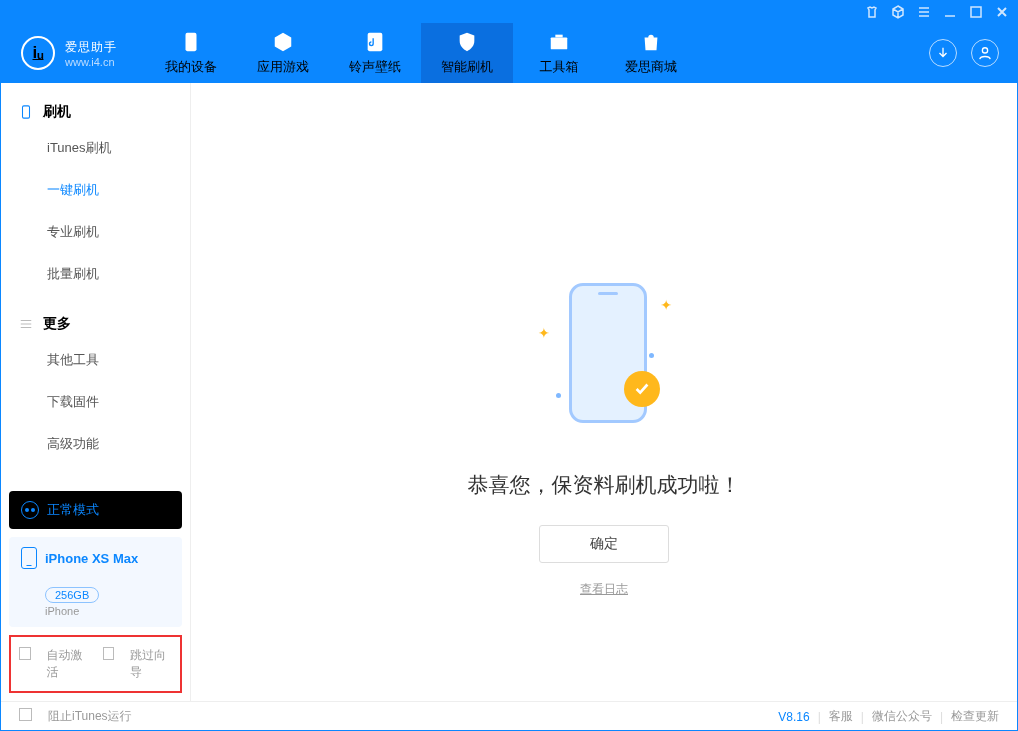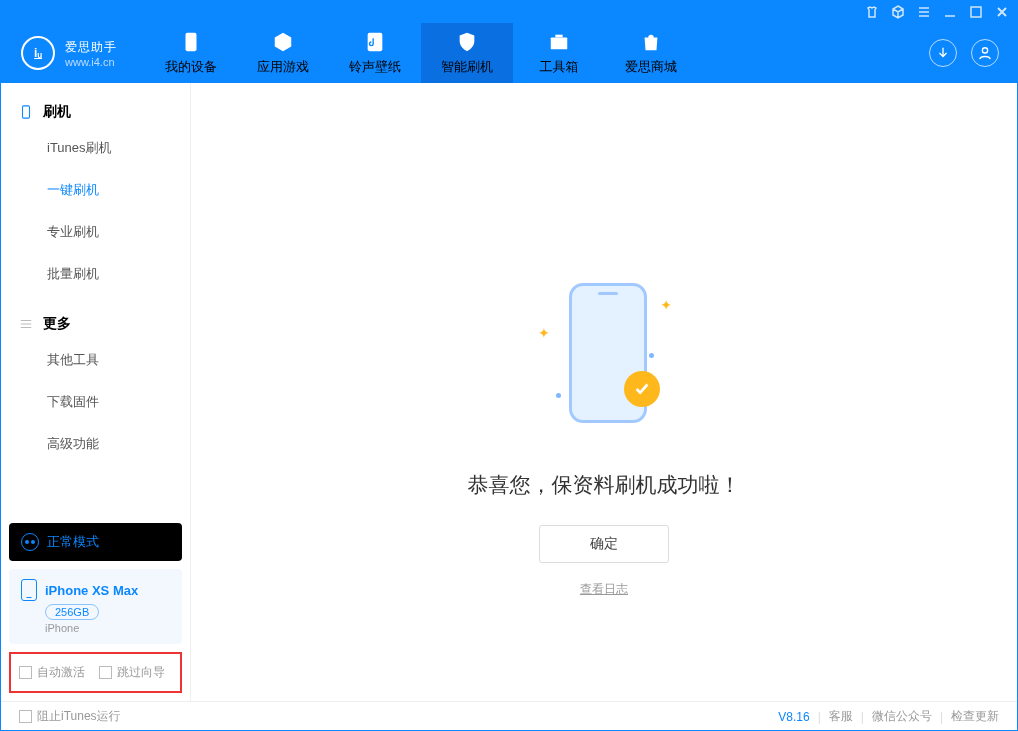--- a/index.html
+++ b/index.html
@@ -3,21 +3,21 @@
   <meta charset="utf-8">
   <style>
     * {box-sizing:border-box;margin:0;padding:0;font-family:"Microsoft YaHei",Arial,sans-serif;}
     body{background:#eee;display:flex;justify-content:center;}
     .win{width:1018px;height:731px;background:#fff;border:1px solid #0b87ff;position:relative;}
     .tbar{height:22px;background:#0b87ff;display:flex;justify-content:flex-end;align-items:center;padding-right:8px;gap:12px;}
     .tbar svg{width:14px;height:14px;stroke:#cfe6ff;fill:none;stroke-width:1.5;cursor:pointer;}
     .tbar .xicon{stroke-width:2;}
     .hdr{height:60px;background:#0b87ff;display:flex;align-items:center;}
     .logo{display:flex;align-items:center;padding:0 20px;gap:10px;}
-    .logo-mark{width:34px;height:34px;border:2.5px solid #fff;border-radius:50%;display:flex;align-items:center;justify-content:center;color:#ffffff;font-weight:bold;font-size:12px;text-decoration:underline;}
+    .logo-mark{width:34px;height:34px;border:2.5px solid #fff;border-radius:50%;display:flex;align-items:center;justify-content:center;color:#000000;font-weight:bold;font-size:17px;text-decoration:underline;}
     .logo-txt .cn{color:#fff;font-size:12px;font-weight:500;letter-spacing:1px;}
     .logo-txt .en{color:#bcdcff;font-size:11px;}
     .tabs{display:flex;height:100%;margin-left:8px;}
     .tab{width:92px;display:flex;flex-direction:column;align-items:center;justify-content:center;gap:4px;color:#000000;font-size:13px;cursor:pointer;}
     .tab.active{background:#0a6fe0;}
     .tab-ico{width:24px;height:24px;display:flex;align-items:center;justify-content:center;}
     .tab-ico svg{width:22px;height:22px;fill:#fff;}
     .hdr-right{margin-left:auto;display:flex;align-items:center;gap:14px;padding-right:18px;}
     .circ-btn{width:28px;height:28px;border:1.5px solid rgba(255,255,255,.7);border-radius:50%;display:flex;align-items:center;justify-content:center;cursor:pointer;}
     .circ-btn svg{stroke:#fff;fill:none;stroke-width:1.5;width:14px;height:14px;}
@@ -30,24 +30,24 @@
     .sitem.active{color:#0b87ff;}
     .spacer{flex:1;}
     .mode-card{background:#000000;margin:8px;padding:10px 12px;border-radius:4px;display:flex;align-items:center;gap:8px;color:#0b87ff;font-size:13px;}
     .mode-ico{width:18px;height:18px;border:1.5px solid #0b87ff;border-radius:50%;display:flex;align-items:center;justify-content:center;}
     .mode-ico::before{content:"";width:4px;height:4px;background:#0b87ff;border-radius:50%;box-shadow:6px 0 0 #0b87ff;transform:translateX(-3px);}
     .dev-card{background:#f3f8ff;margin:0 8px 8px;padding:10px 12px;border-radius:4px;}
     .dev-top{display:flex;align-items:center;gap:8px;}
     .dev-ico{width:16px;height:22px;border:1.5px solid #0b87ff;border-radius:3px;position:relative;}
     .dev-ico::after{content:"";position:absolute;bottom:2px;left:50%;width:5px;height:1.5px;background:#0b87ff;transform:translateX(-50%);}
     .dev-name{color:#0b87ff;font-weight:bold;font-size:13px;}
-    .dev-cap{display:inline-block;margin:3px 0 2px 24px;padding:1px 9px;border:1px solid #8cc3ff;border-radius:10px;color:#0b87ff;font-size:11px;}
+    .dev-cap{display:inline-block;margin:18px 0 2px 24px;padding:1px 9px;border:1px solid #8cc3ff;border-radius:10px;color:#0b87ff;font-size:11px;}
     .dev-type{margin-left:24px;color:#999;font-size:11px;}
     .chk-row{border:2px solid #e33;margin:0 8px 8px;padding:10px 8px;display:flex;gap:14px;}
-    .chk{display:flex;align-items:center;gap:5px;color:#999;font-size:12px;cursor:pointer;}
+    .chk{display:flex;gap:16px;color:#999;font-size:12px;cursor:pointer;}
     .chk-box{width:13px;height:13px;border:1px solid #bbb;}
     .main{flex:1;display:flex;flex-direction:column;align-items:center;padding-top:200px;}
     .art{position:relative;width:140px;height:160px;}
     .phone{position:absolute;left:35px;top:0;width:78px;height:140px;border:3px solid #a2c9ff;border-radius:14px;background:#e4f1ff;}
     .phone::before{content:"";position:absolute;top:6px;left:50%;width:20px;height:3px;background:#a2c9ff;border-radius:2px;transform:translateX(-50%);}
     .badge{position:absolute;right:14px;top:88px;width:36px;height:36px;background:#ffb81c;border-radius:50%;display:flex;align-items:center;justify-content:center;}
     .badge svg{width:18px;height:18px;stroke:#fff;stroke-width:3;fill:none;}
     .spark{position:absolute;color:#ffb81c;font-size:14px;}
     .s1{left:4px;top:42px;}
     .s2{right:2px;top:14px;}

